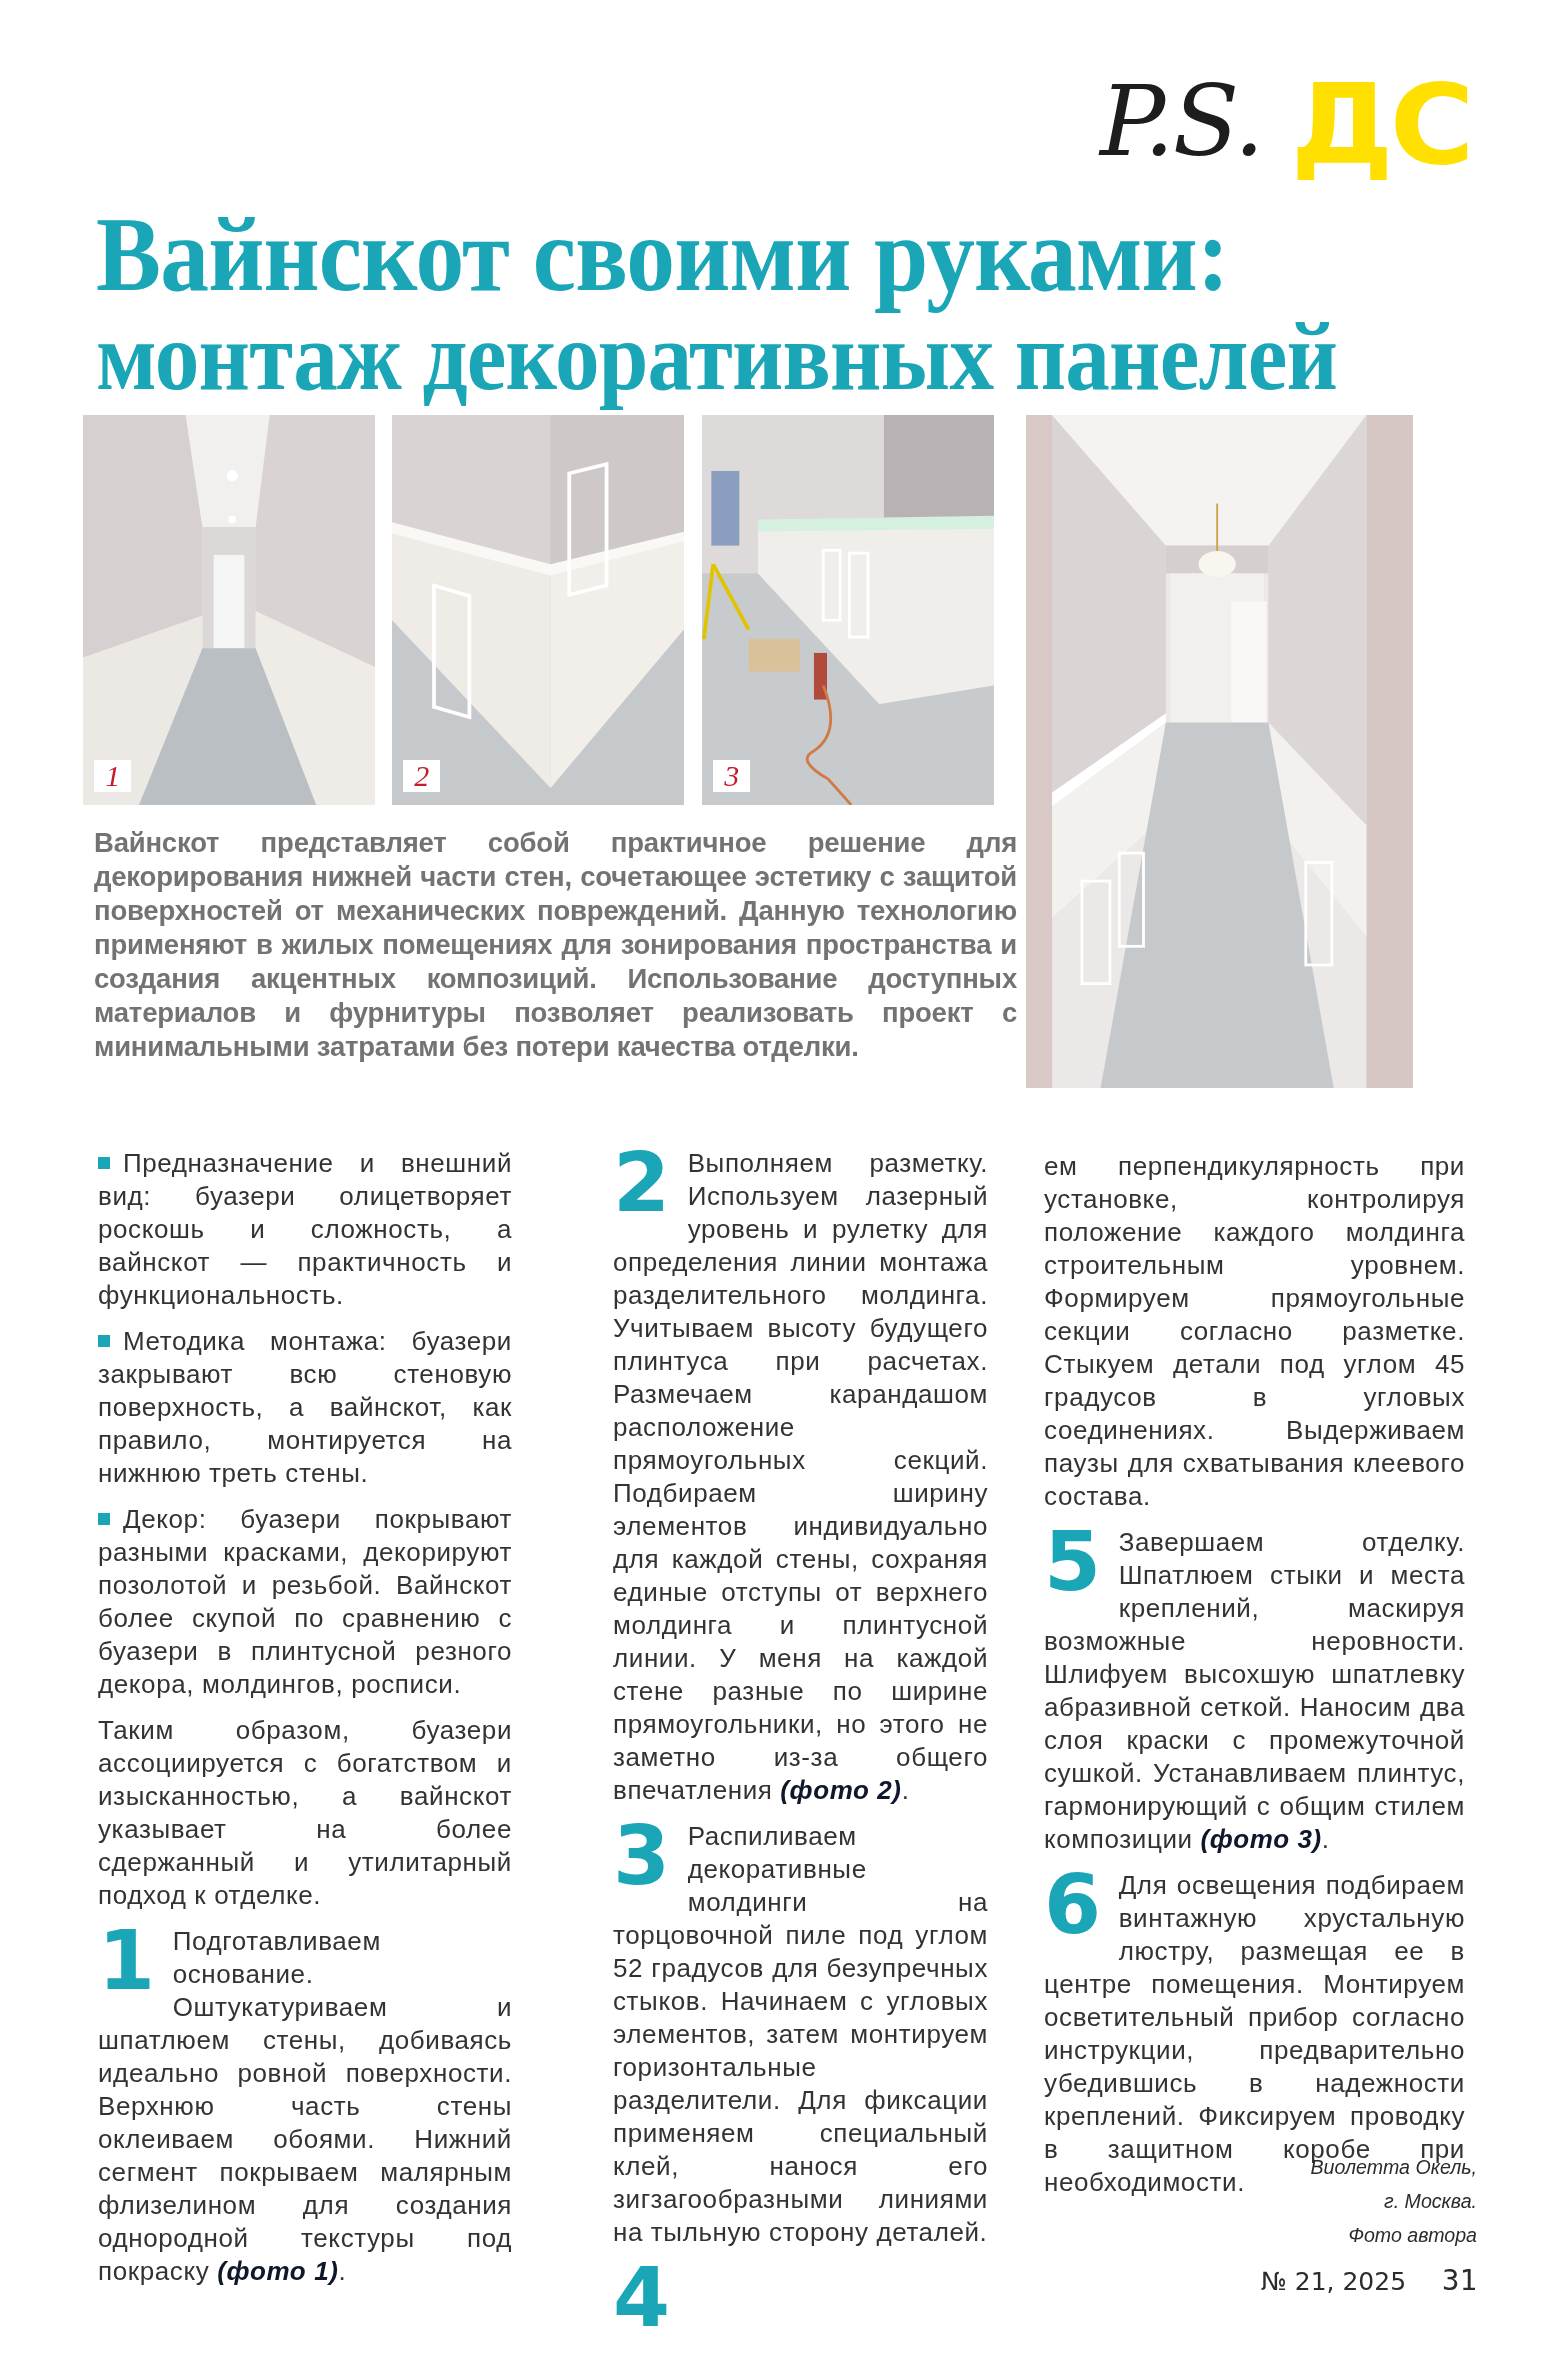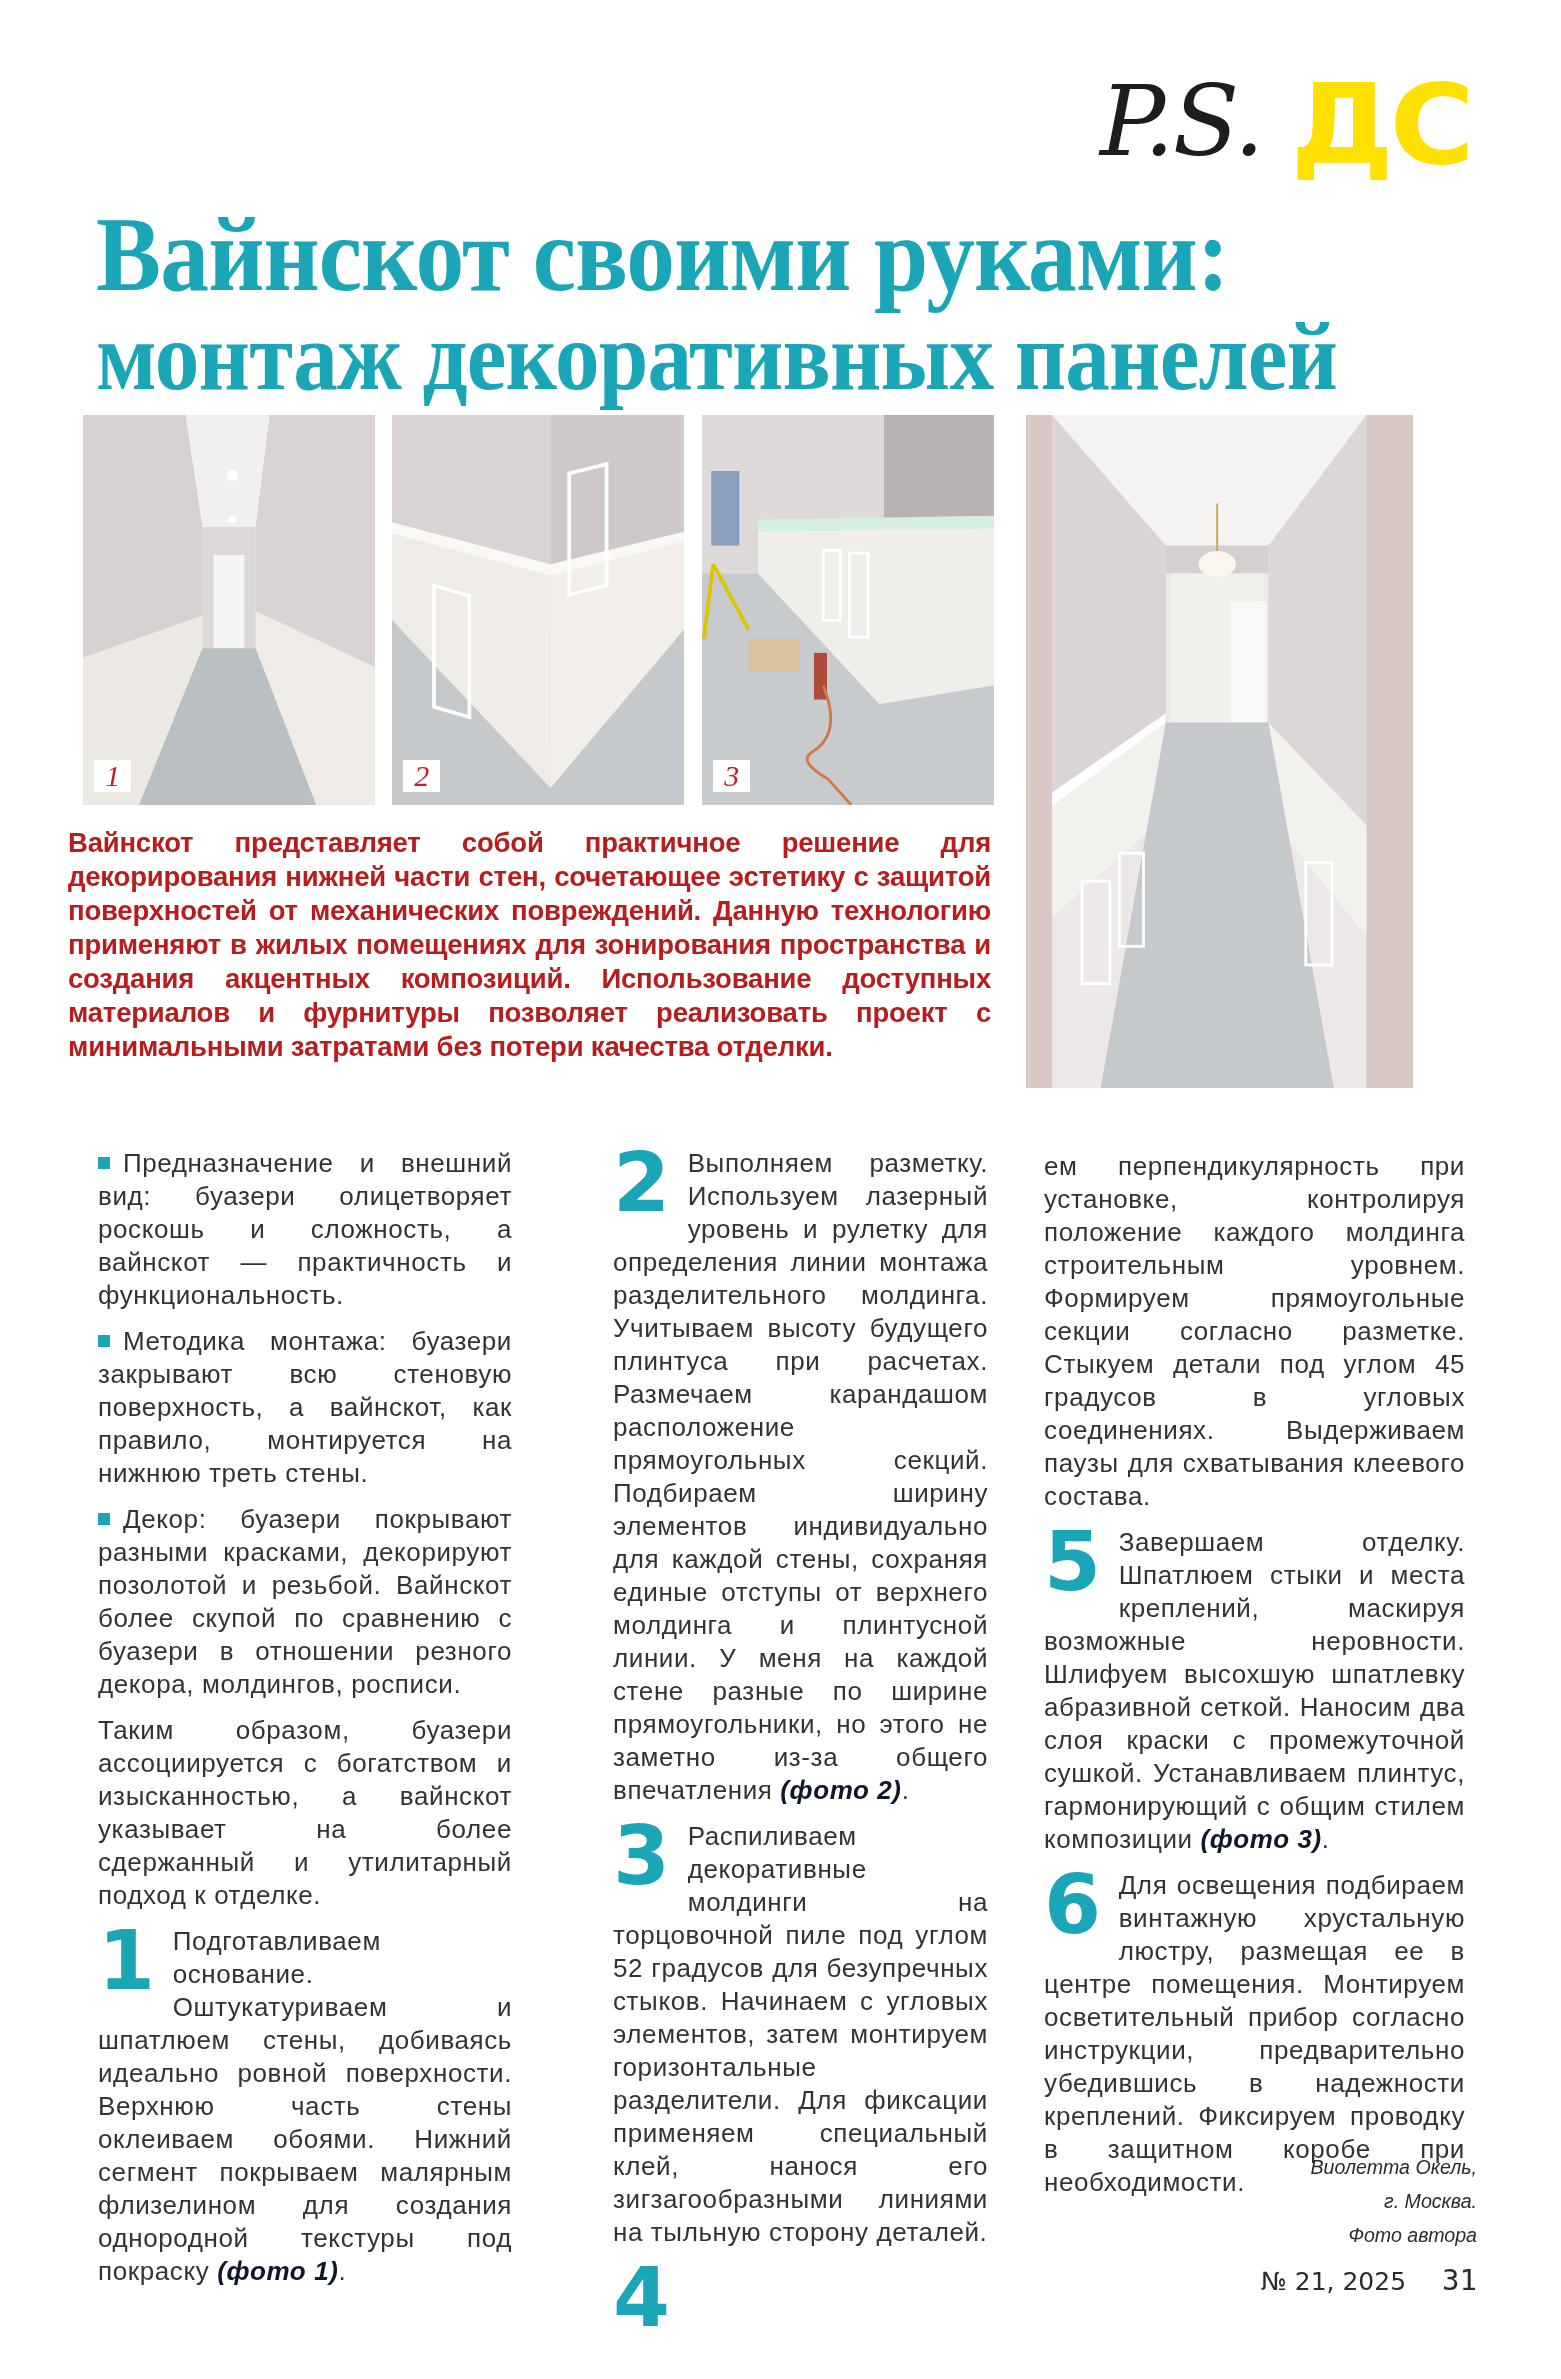--- a/index.html
+++ b/index.html
@@ -10,21 +10,21 @@
   .brand-ds { font-family: "DejaVu Sans", sans-serif; font-weight: bold; font-size: 110px; color: #ffe000; line-height: 0.82; letter-spacing: -3.7px; transform: scaleX(1.05); }
 
   .title { position: absolute; left: 80px; top: 186px; width: 1454px; font-family: "Liberation Serif", "DejaVu Serif", serif; color: #1aa6b7; font-weight: bold; line-height: 1.0; }
   .title .l1 { display: block; font-size: 106px; transform: scaleX(0.92); transform-origin: left; white-space: nowrap; letter-spacing: -0.9px; }
   .title .l2 { display: block; font-size: 97px; margin-top: 0px; transform: scaleX(0.92); transform-origin: left; white-space: nowrap; letter-spacing: -0.9px; }
 
   .photo { position: absolute; overflow: hidden; background: #d8d5d4; }
   .photo svg { width: 100%; height: 100%; display: block; }
   .photo-num { position: absolute; left: 11.2px; bottom: 13px; width: 37px; height: 32px; background: #ffffff; color: #c21d2b; font-family: "Liberation Serif", serif; font-style: italic; font-size: 30px; text-align: center; line-height: 32px; }
 
-  .lead { position: absolute; left: 68px; top: 826px; width: 923px; font-family: "Liberation Sans", sans-serif; font-weight: bold; font-size: 27.5px; line-height: 34px; color: #b91c1c; text-align: justify; letter-spacing: -0.2px; }
+  .lead { position: absolute; left: 94px; top: 826px; width: 923px; font-family: "Liberation Sans", sans-serif; font-weight: bold; font-size: 27.5px; line-height: 34px; color: #737373; text-align: justify; letter-spacing: -0.2px; }
 
   .col { position: absolute; top: 1134px; font-family: "Liberation Sans", sans-serif; font-size: 26px; line-height: 33px; color: #333333; text-align: justify; letter-spacing: 0.6px; }
   .col p { margin: 13px; }
   .col1 { left: 85px; width: 440px; }
   .col2 { left: 600px; width: 401px; }
   .col3 { left: 1031px; width: 447px; top: 1137px; }
   .bullet { display: inline-block; width: 12px; height: 12px; background: #1aa6b7; margin-right: 13px; vertical-align: 2.8px; }
   .step { position: relative; }
   .step-num { float: left; font-family: "DejaVu Sans", sans-serif; font-weight: bold; color: #1aa6b7; font-size: 82px; line-height: 60px; height: 62px; margin: 5.6px 17px 0 0; }
   .photo-ref { font-weight: bold; font-style: italic; color: #0f172a; }
@@ -118,21 +118,21 @@
     <rect x="100" y="470" width="26" height="100" fill="none" stroke="#ffffff" stroke-width="3"></rect>
     <rect x="300" y="480" width="28" height="110" fill="none" stroke="#ffffff" stroke-width="3"></rect>
   </svg>
 </div>
 
 <p class="lead" style="margin:0;">Вайнскот представляет собой практичное решение для декорирования нижней части стен, сочетающее эстетику с защитой поверхностей от механических повреждений. Данную технологию применяют в жилых помещениях для зонирования пространства и создания акцентных композиций. Использование доступных материалов и фурнитуры позволяет реализовать проект с минимальными затратами без потери качества отделки.</p>
 
 <div class="col col1">
   <p><span class="bullet"></span><span>Предназначение и внешний вид: буазери олицетворяет роскошь и сложность, а вайнскот — практичность и функциональность.</span></p>
   <p><span class="bullet"></span><span>Методика монтажа: буазери закрывают всю стеновую поверхность, а вайнскот, как правило, монтируется на нижнюю треть стены.</span></p>
-  <p><span class="bullet"></span><span>Декор: буазери покрывают разными красками, декорируют позолотой и резьбой. Вайнскот более скупой по сравнению с буазери в отношении резного декора, молдингов, росписи.</span></p>
+  <p><span class="bullet"></span><span>Декор: буазери покрывают разными красками, декорируют позолотой и резьбой. Вайнскот более скупой по сравнению с буазери в плинтусной резного декора, молдингов, росписи.</span></p>
   <p>Таким образом, буазери ассоциируется с богатством и изысканностью, а вайнскот указывает на более сдержанный и утилитарный подход к отделке.</p>
   <p class="step">
     <span class="step-num">1</span><span>Подготавливаем основание. Оштукатуриваем и шпатлюем стены, добиваясь идеально ровной поверхности. Верхнюю часть стены оклеиваем обоями. Нижний сегмент покрываем малярным флизелином для создания однородной текстуры под покраску</span> <span class="photo-ref">(фото 1)</span><span>.</span>
   </p>
 </div>
 
 <div class="col col2">
   <p class="step">
     <span class="step-num">2</span><span>Выполняем разметку. Используем лазерный уровень и рулетку для определения линии монтажа разделительного молдинга. Учитываем высоту будущего плинтуса при расчетах. Размечаем карандашом расположение прямоугольных секций. Подбираем ширину элементов индивидуально для каждой стены, сохраняя единые отступы от верхнего молдинга и плинтусной линии. У меня на каждой стене разные по ширине прямоугольники, но этого не заметно из-за общего впечатления</span> <span class="photo-ref">(фото 2)</span><span>.</span>
   </p>

